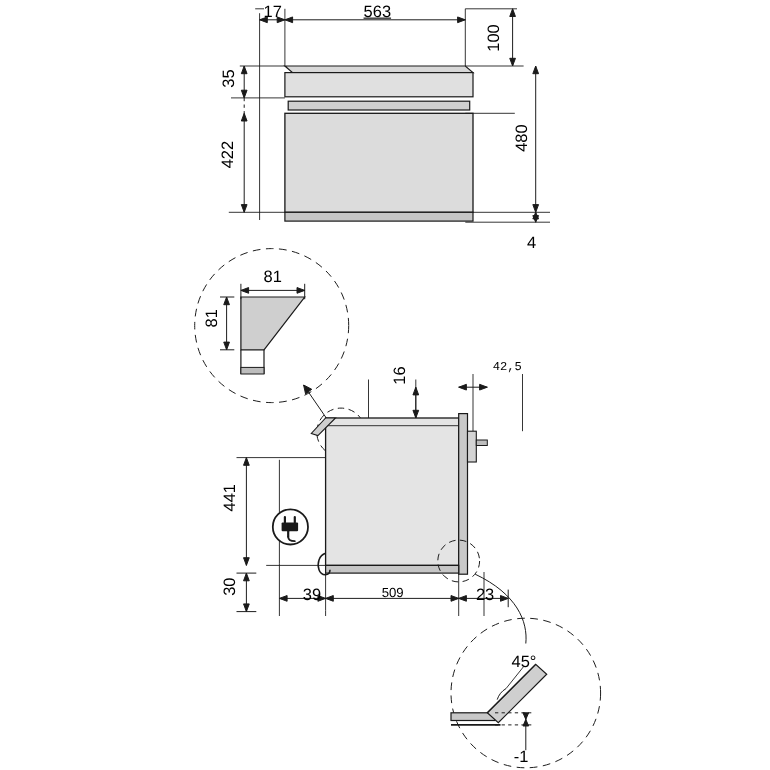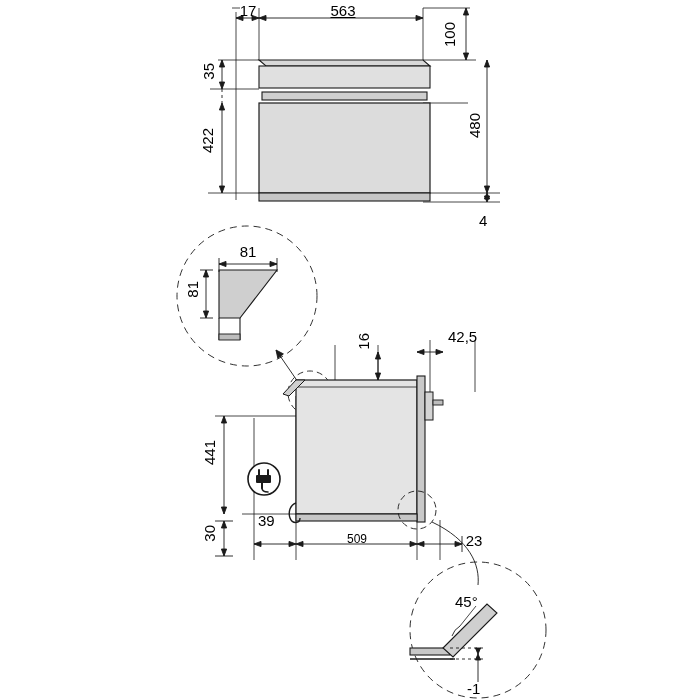--- a/index.html
+++ b/index.html
@@ -240,23 +240,23 @@
   <div style="position:absolute; left:441px; top:22px; font-size:15px; writing-mode:vertical-rl; transform:rotate(180deg);">100</div>
   <div style="position:absolute; left:200px; top:63px; font-size:15px; writing-mode:vertical-rl; transform:rotate(180deg);">35</div>
   <div style="position:absolute; left:199px; top:128px; font-size:15px; writing-mode:vertical-rl; transform:rotate(180deg);">422</div>
   <div style="position:absolute; left:466px; top:113px; font-size:15px; writing-mode:vertical-rl; transform:rotate(180deg);">480</div>
   <div style="position:absolute; left:479px; top:212px; font-size:15px;">4</div>
 
   <div style="position:absolute; left:230px; top:243px; width:36px; text-align:center; font-size:15px;">81</div>
   <div style="position:absolute; left:184px; top:281px; font-size:15px; writing-mode:vertical-rl; transform:rotate(180deg);">81</div>
 
   <div style="position:absolute; left:355px; top:333px; font-size:15px; writing-mode:vertical-rl; transform:rotate(180deg);">16</div>
-  <div style="position:absolute; left:448px; top:328px; font-size:15px;">42,5</div>
+  <div style="position:absolute; left:448px; top:328px; font-size:11px;font-family:Liberation Mono, monospace;">42,5</div>
   <div style="position:absolute; left:201px; top:440px; font-size:15px; writing-mode:vertical-rl; transform:rotate(180deg);">441</div>
   <div style="position:absolute; left:201px; top:525px; font-size:15px; writing-mode:vertical-rl; transform:rotate(180deg);">30</div>
-  <div style="position:absolute; left:258px; top:512px; width:34px; text-align:left; font-size:15px;">39</div>
+  <div style="position:absolute; left:258px; top:532px; width:34px; text-align:right; font-size:15px;">39</div>
   <div style="position:absolute; left:336px; top:532px; width:42px; text-align:center; font-size:12px;">509</div>
-  <div style="position:absolute; left:425px; top:532px; width:32px; text-align:center; font-size:15px;margin-left:33px;">23</div>
-
-  <div style="position:absolute; left:455px; top:593px; font-size:15px;">45°</div>
+  <div style="position:absolute; left:425px; top:532px; width:32px; text-align:center; font-size:15px;">23</div>
+
+  <div style="position:absolute; left:465px; top:593px; font-size:15px;">45°</div>
   <div style="position:absolute; left:467px; top:680px; font-size:15px;">-1</div>
 
 </div>
 
 </body></html>

